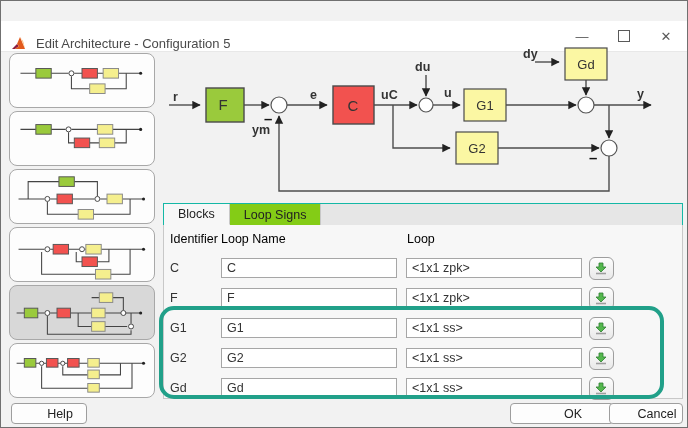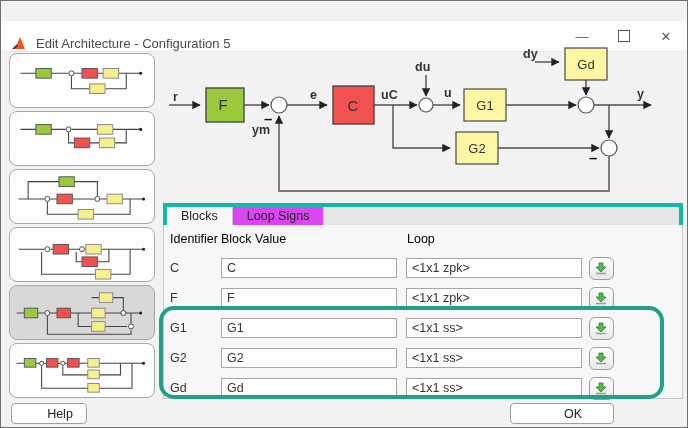--- a/index.html
+++ b/index.html
@@ -17,24 +17,24 @@
   
   .sb-label{position:absolute;left:8px;top:36px;color:#222;font-size:12.5px;}
   .thumb{position:absolute;left:8px;width:146px;height:55px;background:#fdfdfd;
          border:1px solid #a8a8a8;border-radius:8px;box-sizing:border-box;
          display:flex;align-items:center;justify-content:center;}
   .thumb.selected{background:#d8d8d8;}
   
   .diagram{position:absolute;left:160px;top:30px;}
   
   .tabstrip{position:absolute;left:162px;top:202px;width:520px;height:23px;
-            background:#e6e6e6;border:4px solid #14b8a6;border-bottom:1px solid #c8c8c8;
+            background:#e6e6e6;border:1px solid #14b8a6;border-bottom:1px solid #c8c8c8;
             box-sizing:border-box;display:flex;}
   .tab{padding:0 14px;display:flex;align-items:center;border-right:1px solid #c8c8c8;
-       background:#d946ef;color:#222;height:100%;box-sizing:border-box;}
+       background:#84cc16;color:#222;height:100%;box-sizing:border-box;}
   .tab.active{background:#f7f7f7;border-bottom:1px solid #f7f7f7;margin-bottom:-1px;}
   .panel{position:absolute;left:162px;top:224px;width:520px;height:174px;background:#f7f7f7;
          border:1px solid #c8c8c8;border-top:none;box-sizing:border-box;}
   .colhdr{position:absolute;top:7px;color:#000000;}
   .tid{position:absolute;left:6px;width:48px;line-height:20px;}
   .bname{position:absolute;left:57px;width:176px;height:20px;border:1px solid #a6a6a6;
          background:#fff;box-sizing:border-box;font-family:"Liberation Sans",sans-serif;
          font-size:12.5px;color:#333;padding:0 5px;}
   .bval{position:absolute;left:242px;width:176px;height:20px;border:1px solid #a6a6a6;
         background:#fff;box-sizing:border-box;font-family:"Liberation Sans",sans-serif;
@@ -231,21 +231,21 @@
     <text x="428" y="132" class="minus">–</text>
   </svg>
 
   <div class="tabstrip">
     <div class="tab active">Blocks</div>
     <div class="tab">Loop Signs</div>
   </div>
 
   <div class="panel">
     <div class="colhdr" style="left:6px">Identifier</div>
-    <div class="colhdr" style="left:57px">Block Value</div>
+    <div class="colhdr" style="left:57px">Loop Name</div>
     <div class="colhdr" style="left:243px">Loop</div>
 
     <div>
       <div class="tid" style="top:33px">C</div>
       <input class="bname" style="top: 33px;" value="C">
       <input class="bval" style="top: 33px;" value="&lt;1x1 zpk&gt;">
       <button class="imp" style="top:32px">
         <svg width="15" height="15" viewBox="0 0 15 15">
           <polygon points="5,2 9,2 9,6 12,6 7,11 2,6 5,6" fill="#55b84e" stroke="#2e7d32" stroke-width="0.8"></polygon>
           <path d="M2 12.5 H12" stroke="#9e9e9e" stroke-width="1.6" fill="none"></path>
@@ -299,14 +299,15 @@
           <path d="M2 12.5 H12" stroke="#9e9e9e" stroke-width="1.6" fill="none"></path>
         </svg>
       </button>
     </div>
   </div>
 
   <div class="hl"></div>
 
   <button class="btn" style="left:10px;top:402px;width:76px">Help</button>
   <button class="btn" style="left:509px;top:402px;width:104px">OK</button>
+  <button class="btn" style="left:608px;top:402px;width:74px">Cancel</button>
 
 </div>
 
 </body></html>

